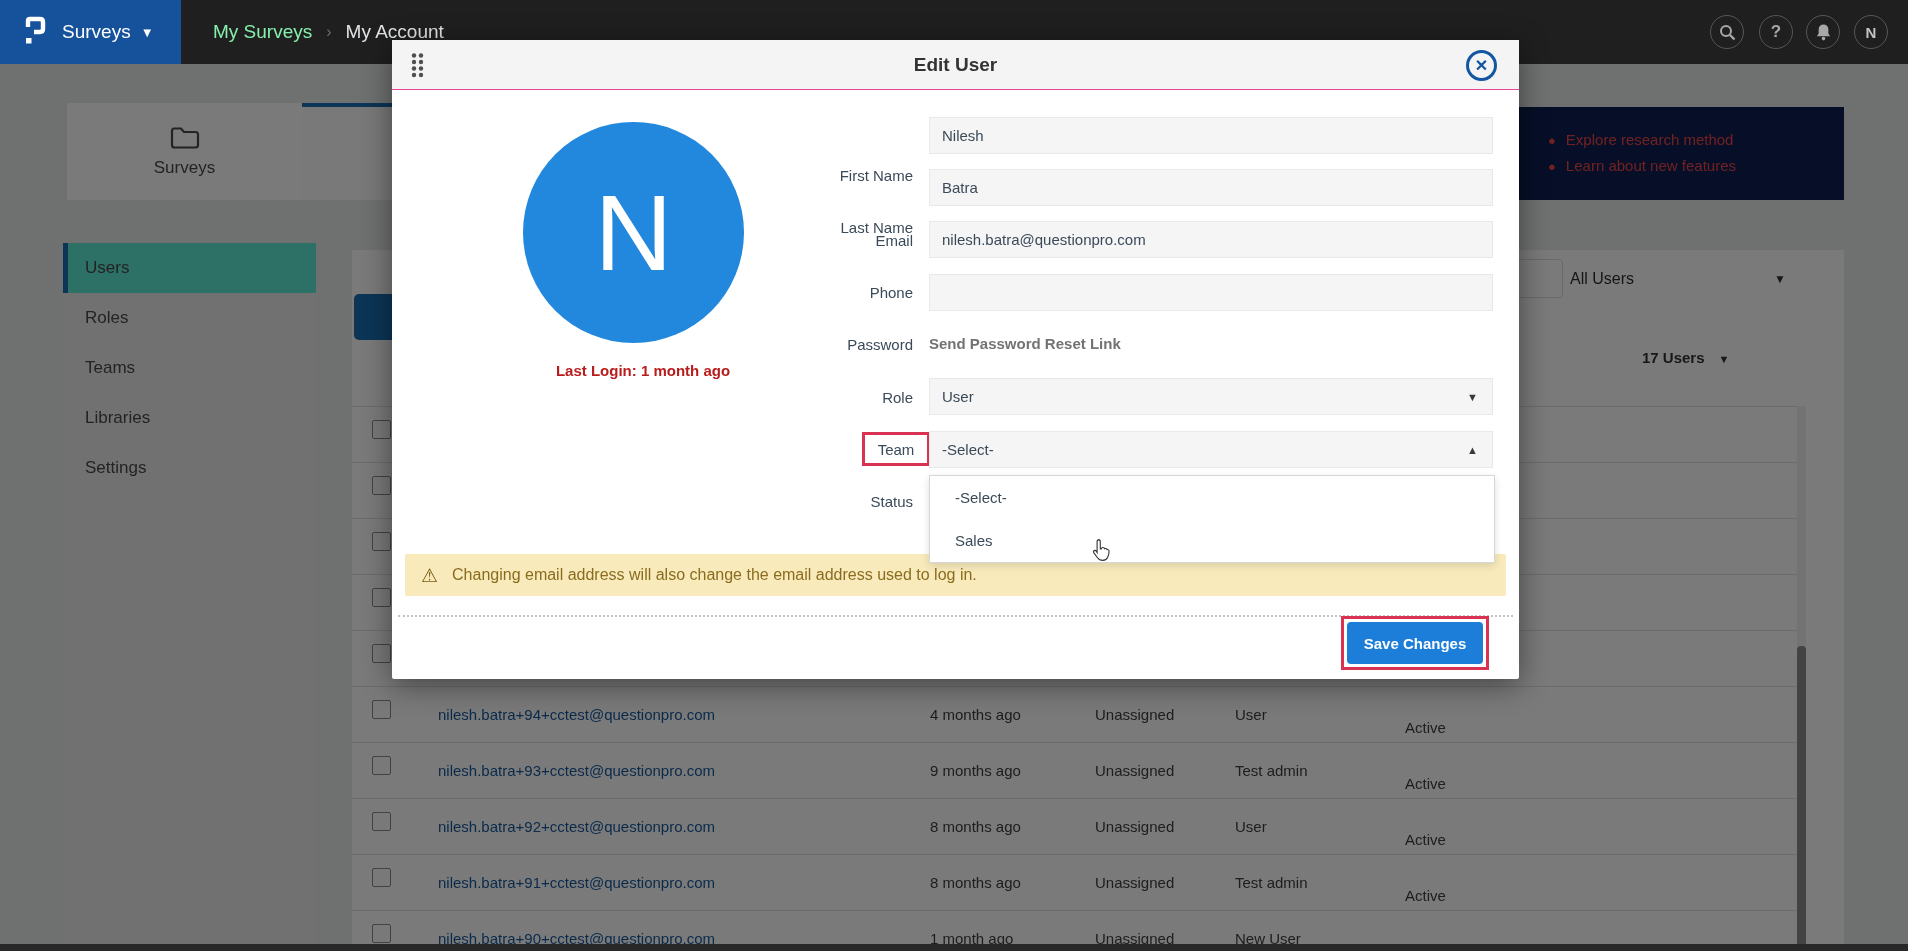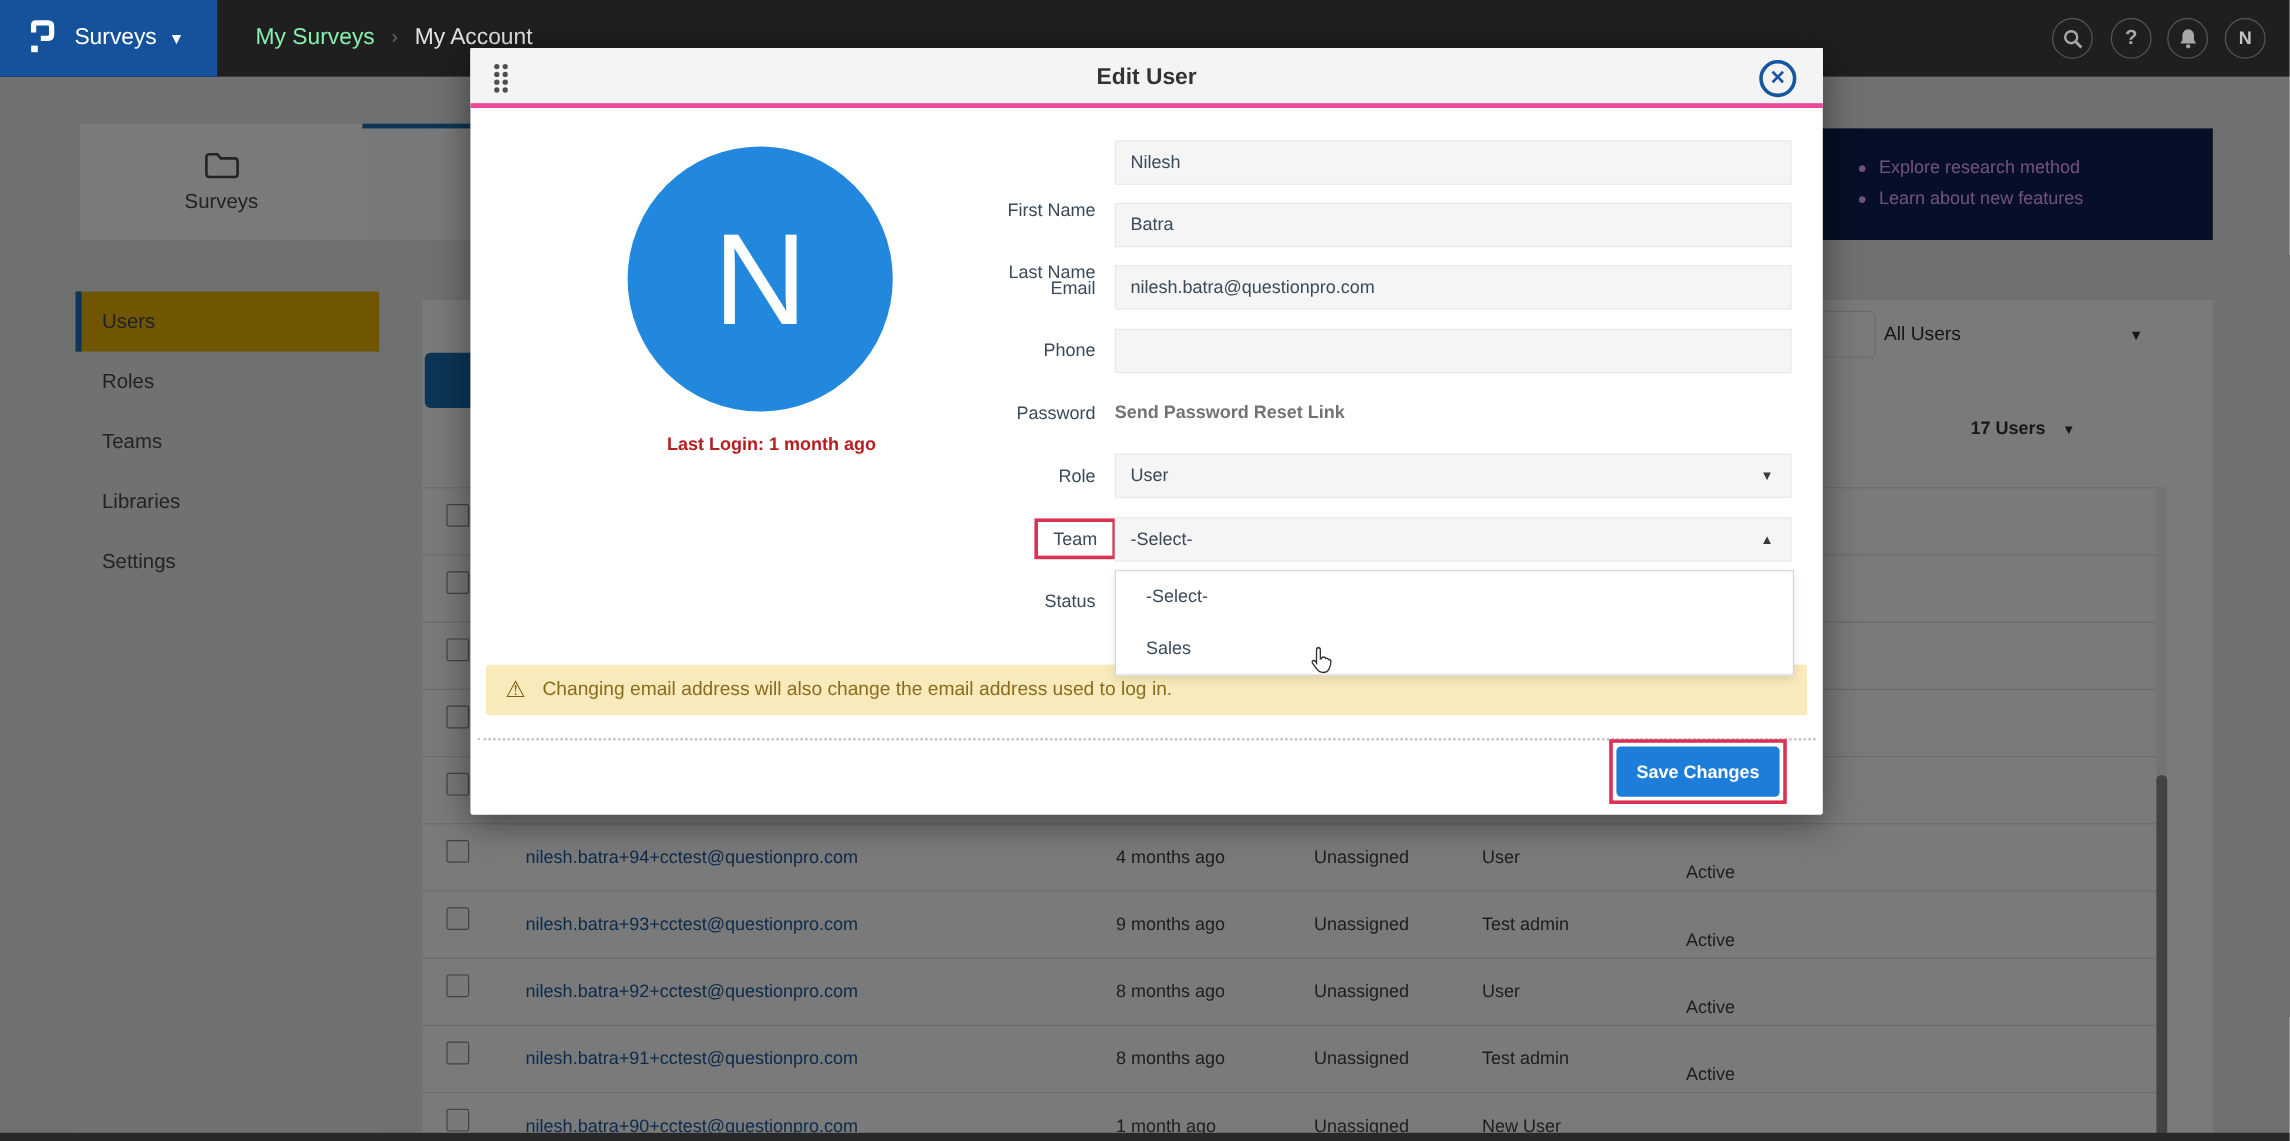--- a/index.html
+++ b/index.html
@@ -28,27 +28,27 @@
   #tabbar { position:absolute; left:67px; top:39px; width:1451px; height:97px; background:#ffffff; }
   #tab-surveys { position:absolute; left:0; top:0; width:235px; height:97px; display:flex;
     flex-direction:column; align-items:center; justify-content:center; gap:8px; color:#4a4a4a; font-size:17px; }
   #tab-org { position:absolute; left:235px; top:0; width:1216px; height:97px; background:#fdfdfd;
     border-top:4px solid #1a6fb5; overflow:hidden; }
   #tab-org-icon { position:absolute; left:128px; top:18px; color:#4a4a4a; font-size:26px; font-weight:bold; }
   #tab-org-label { position:absolute; left:118px; top:60px; color:#4a4a4a; font-size:17px; white-space:nowrap; }
 
   #info-box { position:absolute; left:1518px; top:43px; width:326px; height:93px; background:#0d2153;
     padding:24px 0 0 30px; }
-  .info-item { color:#f0abfc; font-size:15px; margin-bottom:9px; }
+  .info-item { color:#ef4444; font-size:15px; margin-bottom:9px; }
   .info-item .bullet { margin-right:10px; font-size:13px; }
 
   #sidebar { position:absolute; left:63px; top:179px; width:253px; height:708px; background:#ececec; }
   .side-item { position:relative; height:50px; display:flex; align-items:center; padding-left:22px;
     color:#4a4a4a; font-size:17px; }
-  .side-item.active { background:#eab308; border-left:5px solid #1a6fb5; padding-left:17px; }
+  .side-item.active { background:#5eead4; border-left:5px solid #1a6fb5; padding-left:17px; }
 
   #content-panel { position:absolute; left:352px; top:186px; width:1492px; height:701px; background:#ffffff; }
   #add-user-btn { position:absolute; left:2px; top:44px; width:160px; height:46px; background:#1a6fb5;
     border-radius:5px; border:none; }
   #search-input { position:absolute; left:1028px; top:9px; width:183px; height:39px; background:#fff;
     border:1px solid #dedede; border-radius:4px; }
   #filter-select { position:absolute; left:1218px; top:9px; width:230px; height:39px;
     display:flex; align-items:center; color:#2f2f2f; font-size:16px; }
   #filter-caret { position:absolute; right:14px; font-size:12px; color:#333; }
   #user-count { position:absolute; left:1290px; top:99px; font-size:15px; font-weight:bold; color:#333; }
@@ -65,21 +65,21 @@
   #v-scroll-thumb { position:absolute; left:0; top:240px; width:9px; height:301px; background:#8c8c8c; border-radius:4px; }
   #h-scroll { position:absolute; left:0; top:880px; width:1908px; height:7px; background:#555; }
 
   
   #overlay { position:absolute; left:0; top:64px; width:1908px; height:887px; background:rgba(0,0,0,0.52); z-index:8; }
 
   
   #modal { position:absolute; left:392px; top:40px; width:1127px; height:639px; background:#fff;
     border-radius:2px; box-shadow:0 6px 30px rgba(0,0,0,.45); z-index:20; }
   #modal-header { position:absolute; left:0; top:0; width:1127px; height:50px; background:#f4f4f4;
-    border-bottom:4px solid #ec4899; }
+    border-bottom:1px solid #ec4899; }
   #drag-handle { position:absolute; left:18px; top:12px; }
   #modal-title { position:absolute; left:0; top:0; width:1127px; height:50px; display:flex;
     align-items:center; justify-content:center; font-size:19px; font-weight:bold; color:#333; }
   #modal-close { position:absolute; right:22px; top:10px; width:31px; height:31px; border:3px solid #1356a2;
     border-radius:50%; display:flex; align-items:center; justify-content:center; cursor:pointer; }
   #modal-close .x { color:#1356a2; font-size:16px; font-weight:bold; line-height:1; }
 
   #m-avatar { position:absolute; left:131px; top:82px; width:221px; height:221px; border-radius:50%;
     background:#2288dd; display:flex; align-items:center; justify-content:center;
     color:#fff; font-size:108px; }

